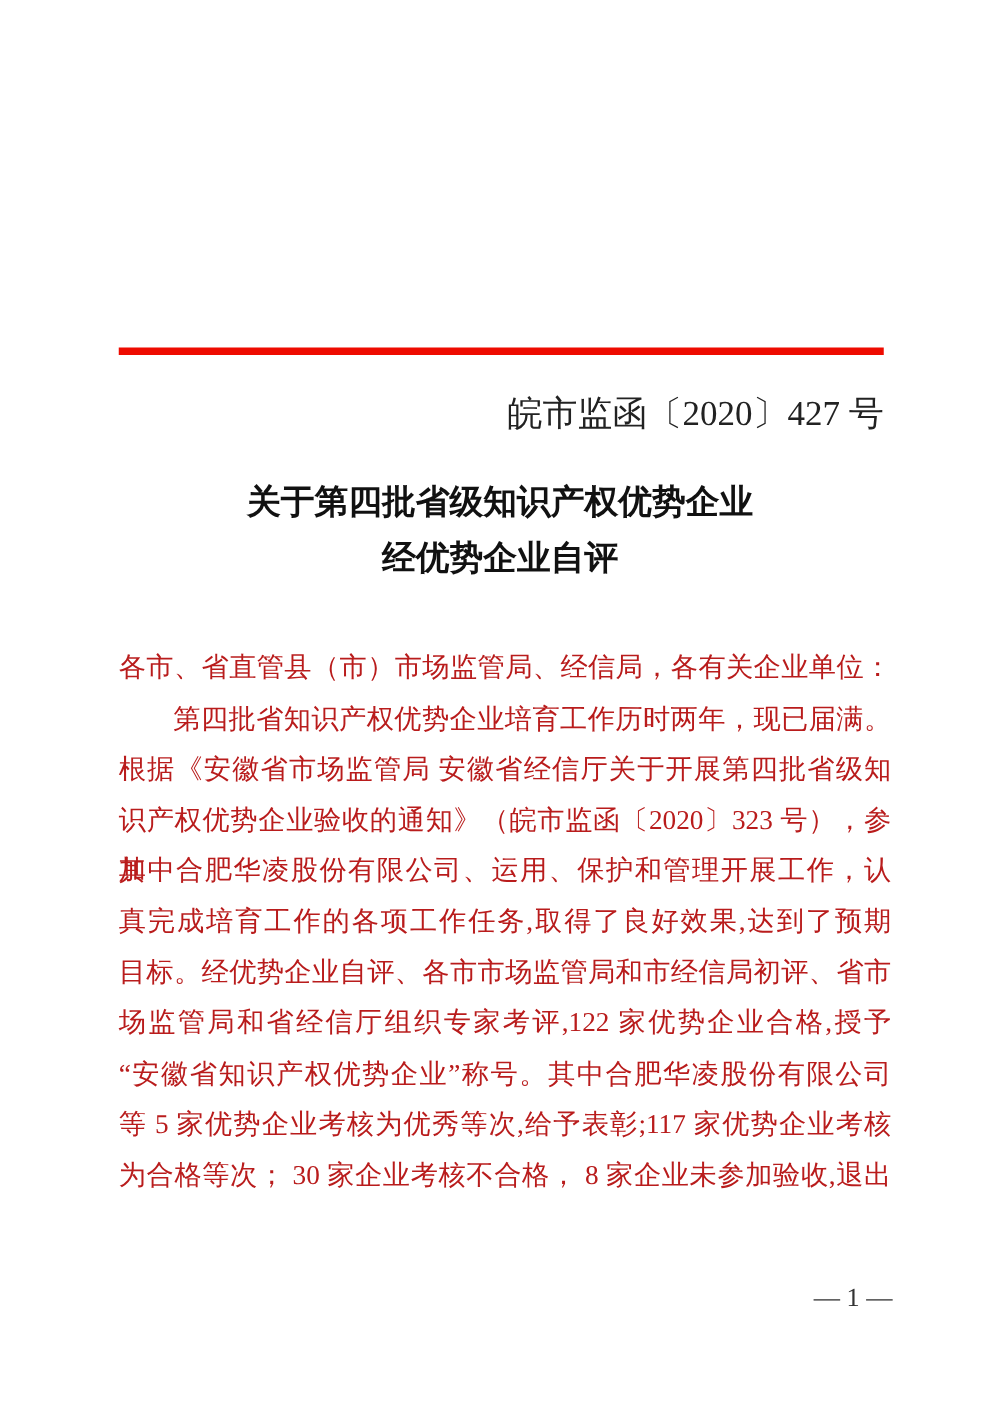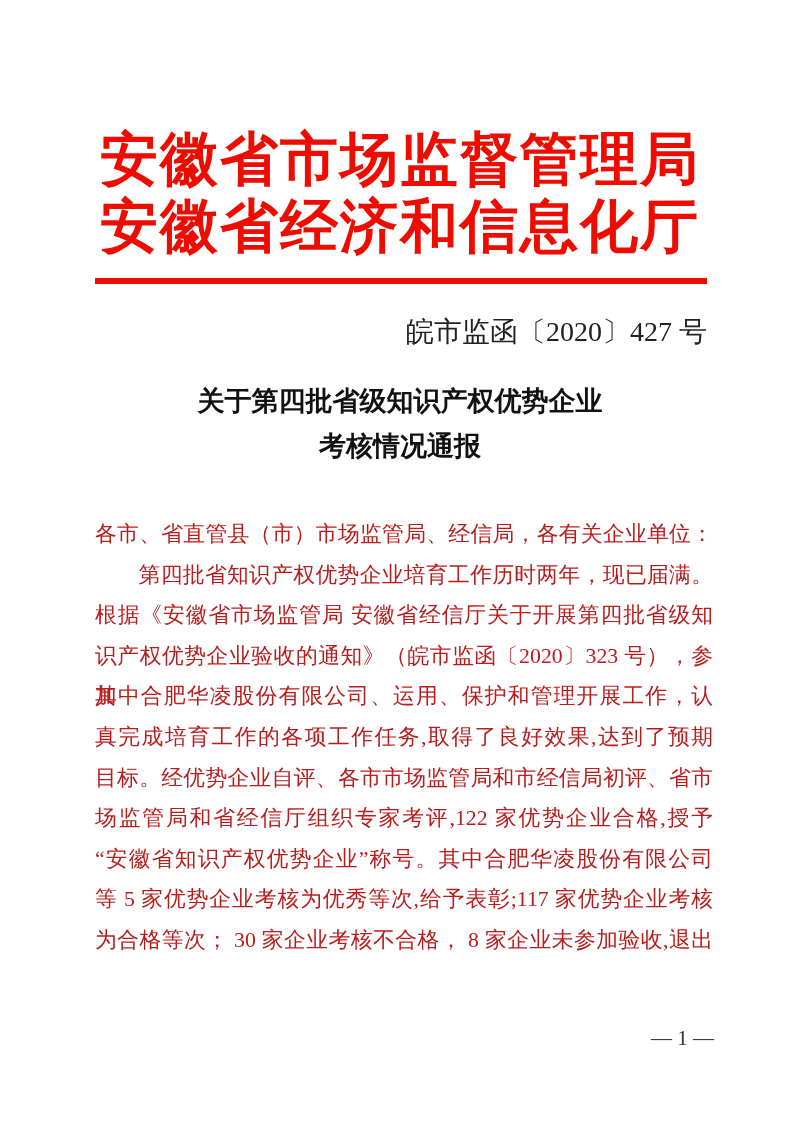--- a/index.html
+++ b/index.html
@@ -87,32 +87,28 @@
     line-height: 24px;
     color: #333333;
     white-space: nowrap;
   }
 </style>
 </head>
 <body>
 
 <div class="page">
 
-  <div class="letterhead">
-    <div class="agency-line">安徽省市场监督管理局</div>
-    <div class="agency-line">安徽省经济和信息化厅</div>
-  </div>
 
   <div class="red-rule"></div>
 
   <div class="doc-number">皖市监函〔2020〕427 号</div>
 
   <div class="doc-title">
     <div>关于第四批省级知识产权优势企业</div>
-    <div>考核情况通报</div>
+    <div>经优势企业自评</div>
   </div>
 
   <div class="doc-body">
     <div class="body-line">各市、省直管县（市）市场监管局、经信局，各有关企业单位：</div>
     <div class="body-line indent">第四批省知识产权优势企业培育工作历时两年，现已届满。</div>
     <div class="body-line">根据《安徽省市场监管局 安徽省经信厅关于开展第四批省级知</div>
     <div class="body-line">识产权优势企业验收的通知》（皖市监函〔2020〕323 号），参加</div>
     <div class="body-line">其中合肥华凌股份有限公司、运用、保护和管理开展工作，认</div>
     <div class="body-line">真完成培育工作的各项工作任务,取得了良好效果,达到了预期</div>
     <div class="body-line">目标。经优势企业自评、各市市场监管局和市经信局初评、省市</div>

